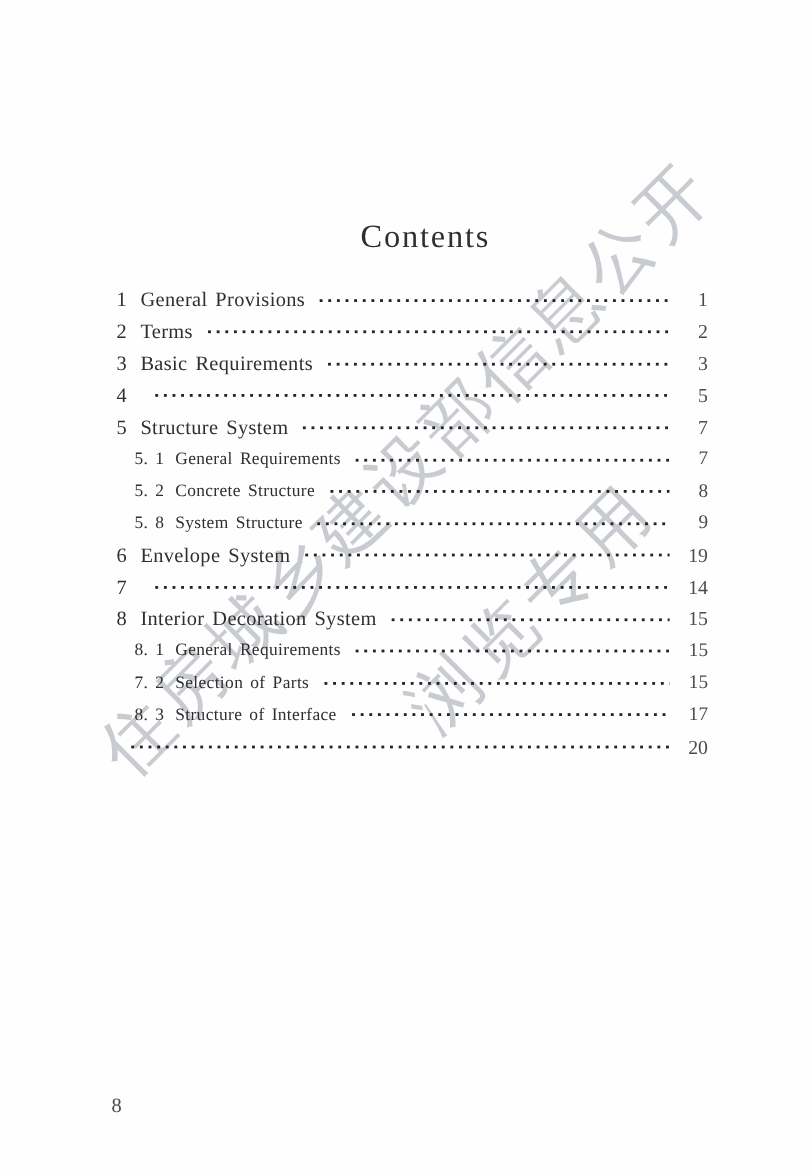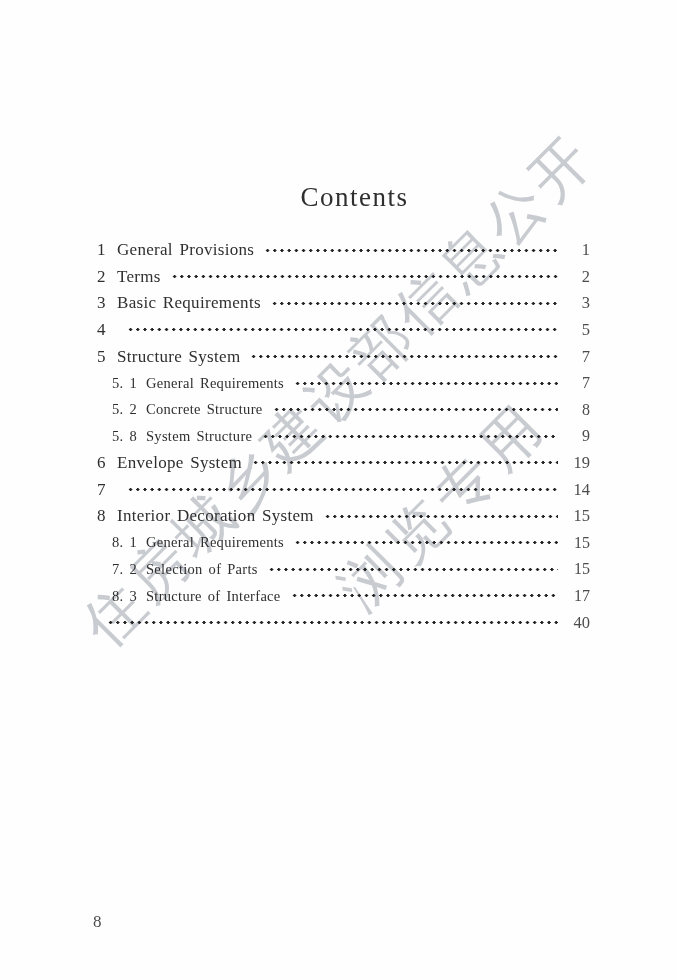--- a/index.html
+++ b/index.html
@@ -182,19 +182,19 @@
         <span class="pageno">15</span>
       </div>
       <div class="row lvl2">
         <span class="num">8. 3</span>
         <span class="label">Structure of Interface</span>
         <span class="leader"></span>
         <span class="pageno">17</span>
       </div>
       <div class="row lvl0">
         <span class="leader"></span>
-        <span class="pageno">40</span>
+        <span class="pageno">20</span>
       </div>
     </div>
 
   <div class="folio">8</div>
 
 </div>
 
 </body></html>

